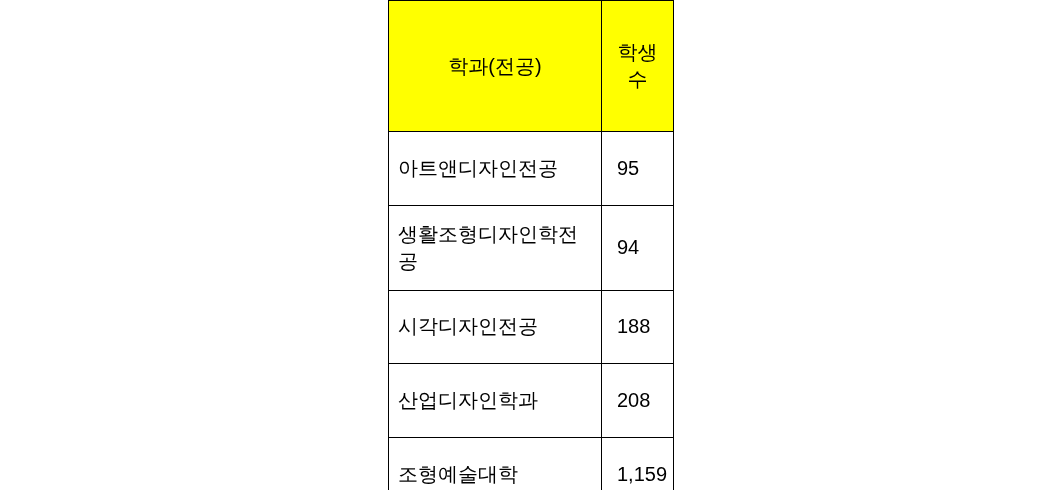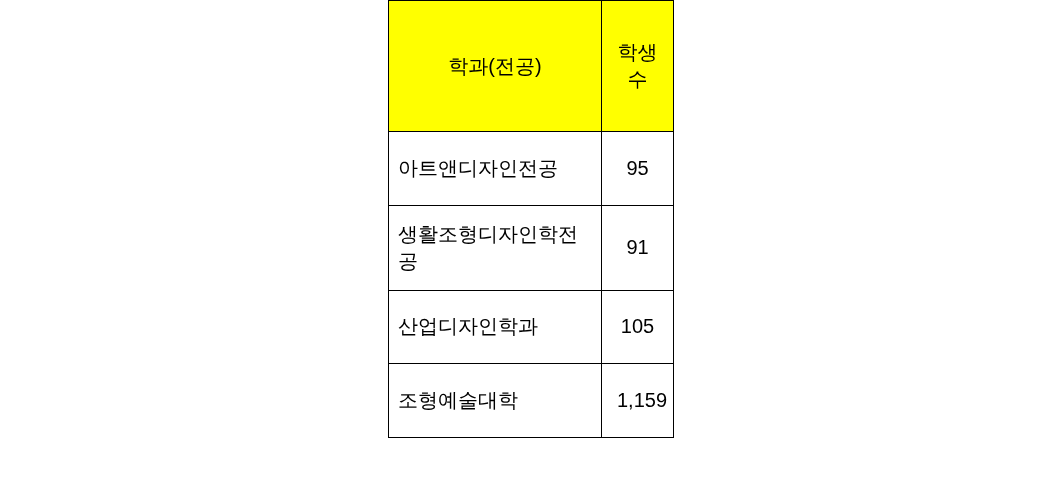--- a/index.html
+++ b/index.html
@@ -45,21 +45,21 @@
   }
   .data-table tbody td {
     height: 42.5px;
     vertical-align: middle;
   }
   .data-table tbody td.major {
     text-align: left;
     padding-left: 9px;
   }
   .data-table tbody td.count {
-    text-align: center;
+    text-align: left;
   }
   .data-table tbody tr.total-row td {
     height: 43px;
   }
 </style>
 </head>
 <body>
 
 <div id="table-wrap">
   <table class="data-table">
@@ -73,25 +73,29 @@
         <th>학생수</th>
       </tr>
     </thead>
     <tbody>
       <tr>
         <td class="major">아트앤디자인전공</td>
         <td class="count">95</td>
       </tr>
       <tr>
         <td class="major">생활조형디자인학전공</td>
-        <td class="count">91</td>
+        <td class="count">94</td>
+      </tr>
+      <tr>
+        <td class="major">시각디자인전공</td>
+        <td class="count">188</td>
       </tr>
       <tr>
         <td class="major">산업디자인학과</td>
-        <td class="count">105</td>
+        <td class="count">208</td>
       </tr>
       <tr class="total-row">
         <td class="major">조형예술대학</td>
         <td class="count">1,159</td>
       </tr>
     </tbody>
   </table>
 </div>
 
 </body></html>

